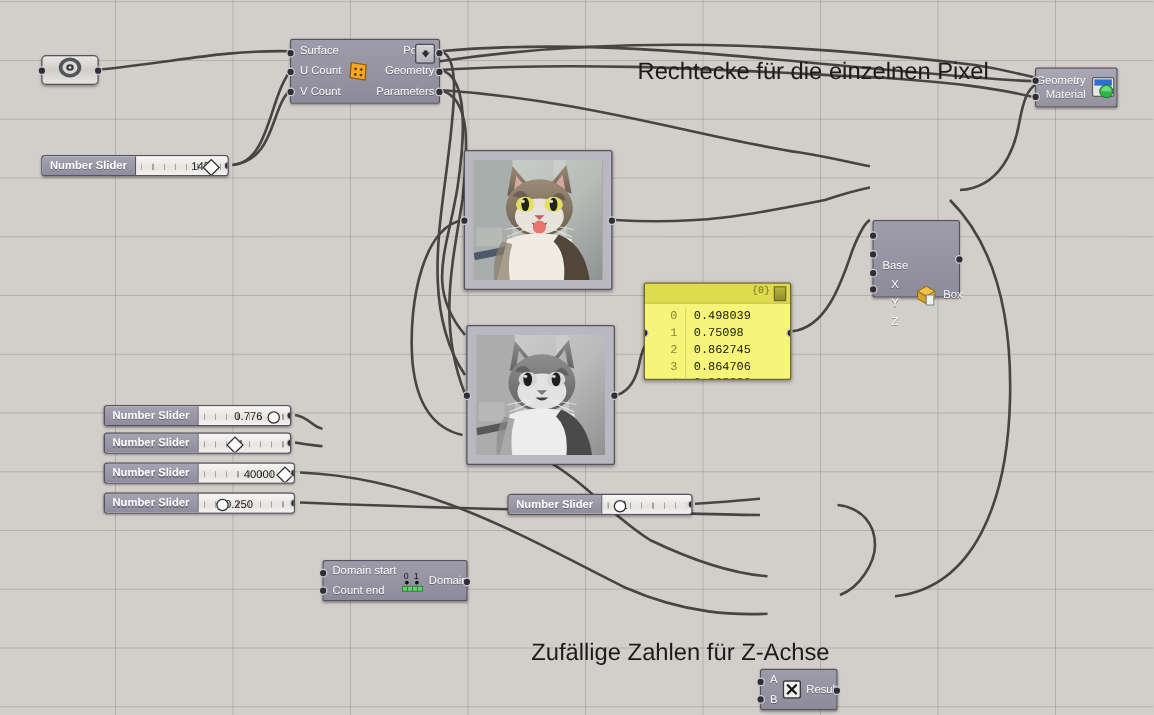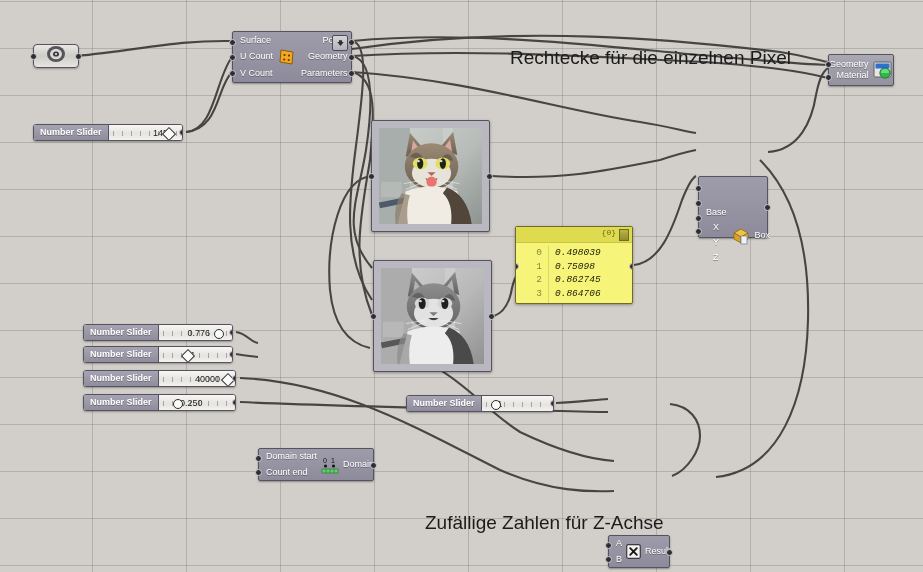--- a/index.html
+++ b/index.html
@@ -98,21 +98,21 @@
     position:absolute;right:16px;top:1px;font-size:8px;color:#6b6a1f;
     font-family:"Liberation Mono",monospace;
   }
   .panel-grip{
     position:absolute;right:3px;top:2px;width:8px;height:10px;
     background:linear-gradient(to bottom,#b9b640,#8e8c30);border:1px solid #6e6a2a;
   }
   .panel-rows{padding:3px 0 0 0;}
   .prow{display:flex;font-family:"Liberation Mono",monospace;font-size:9.5px;line-height:13.5px;}
   .pidx{width:26px;text-align:right;color:#8a8a35;padding-right:6px;}
-  .pval{color:#20200a;border-left:1px solid #d9d86c;padding-left:6px;font-style:italic;}
+  .pval{color:#20200a;border-left:1px solid #d9d86c;padding-left:6px;}
 
   
   .imgnode{
     position:absolute;border:1px solid #55535e;border-radius:2px;
     background:#b9b7c0;padding:7px;box-sizing:border-box;
     box-shadow:0 1px 3px rgba(0,0,0,.35);
   }
   .imgnode .frame{width:100%;height:100%;position:relative;overflow:hidden;background:#9c9a93;}
   .imgnode svg{display:block;width:100%;height:100%;}
 

